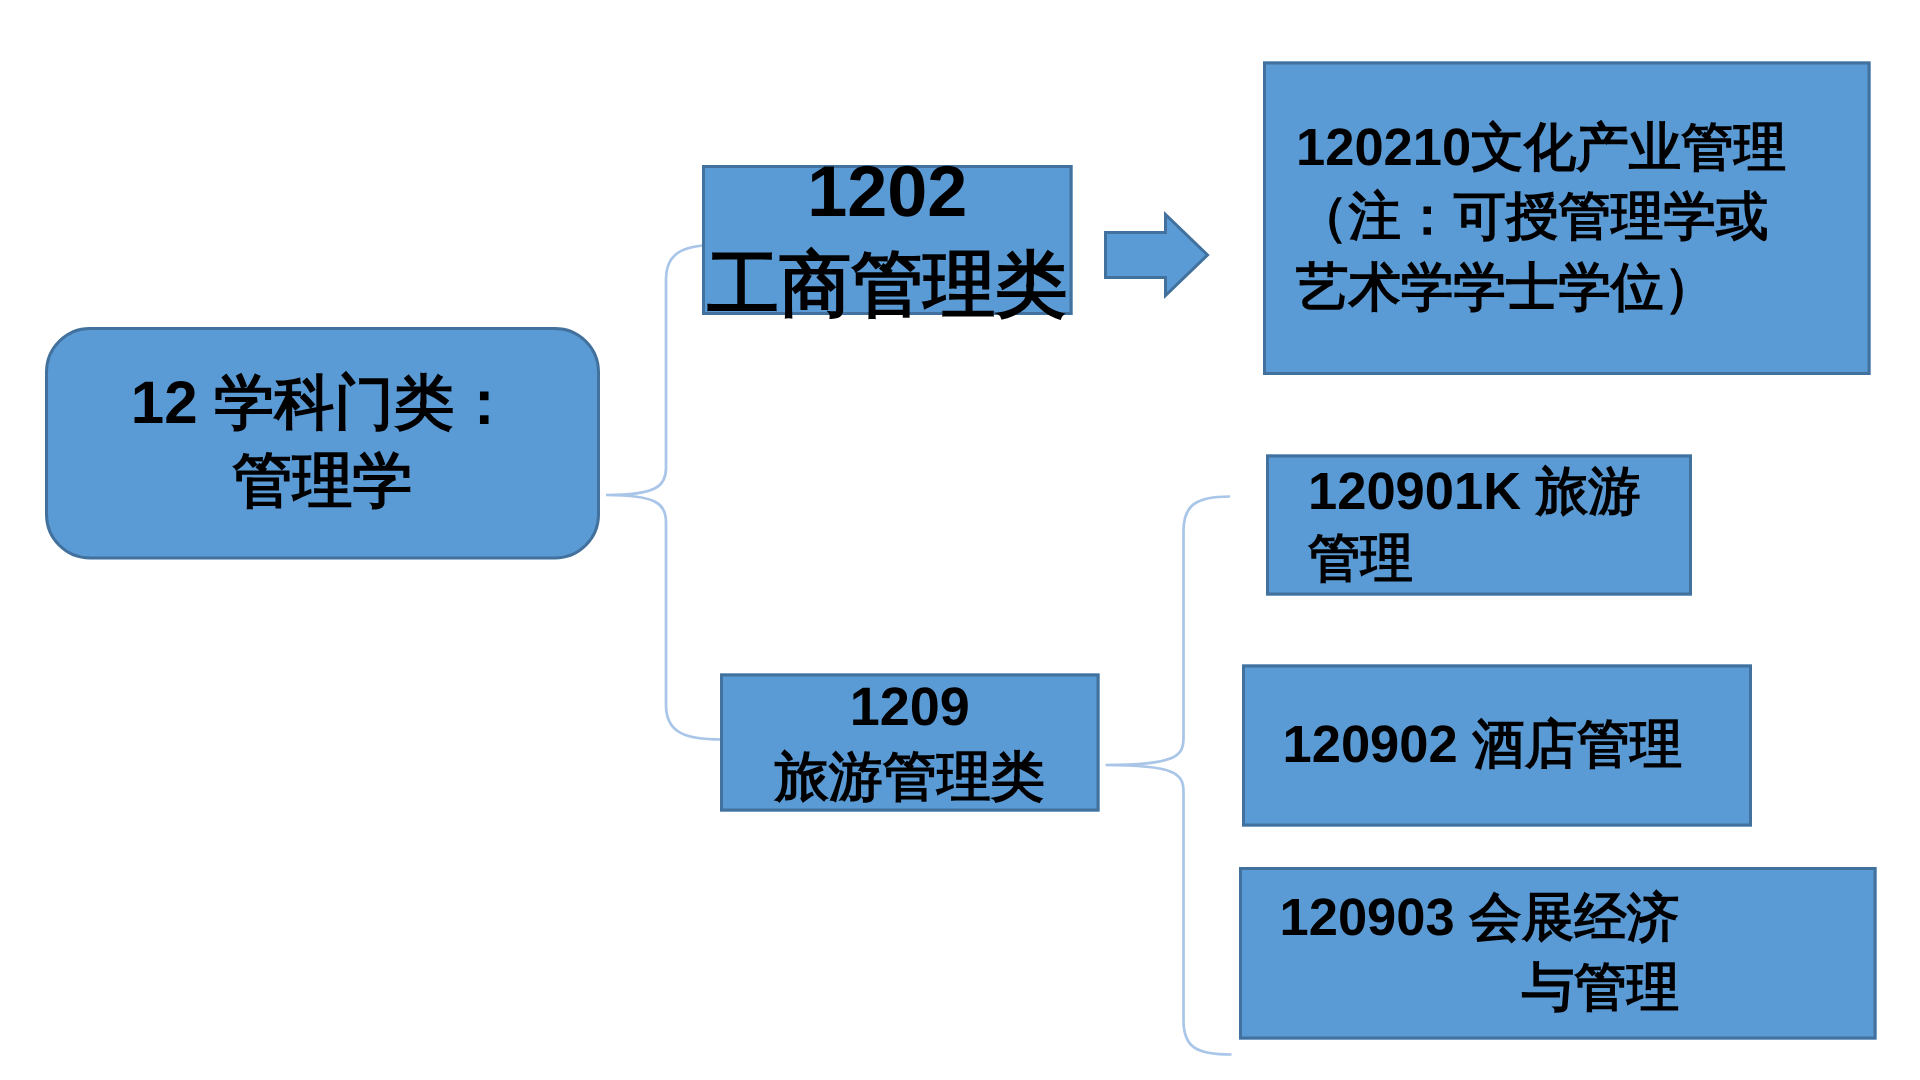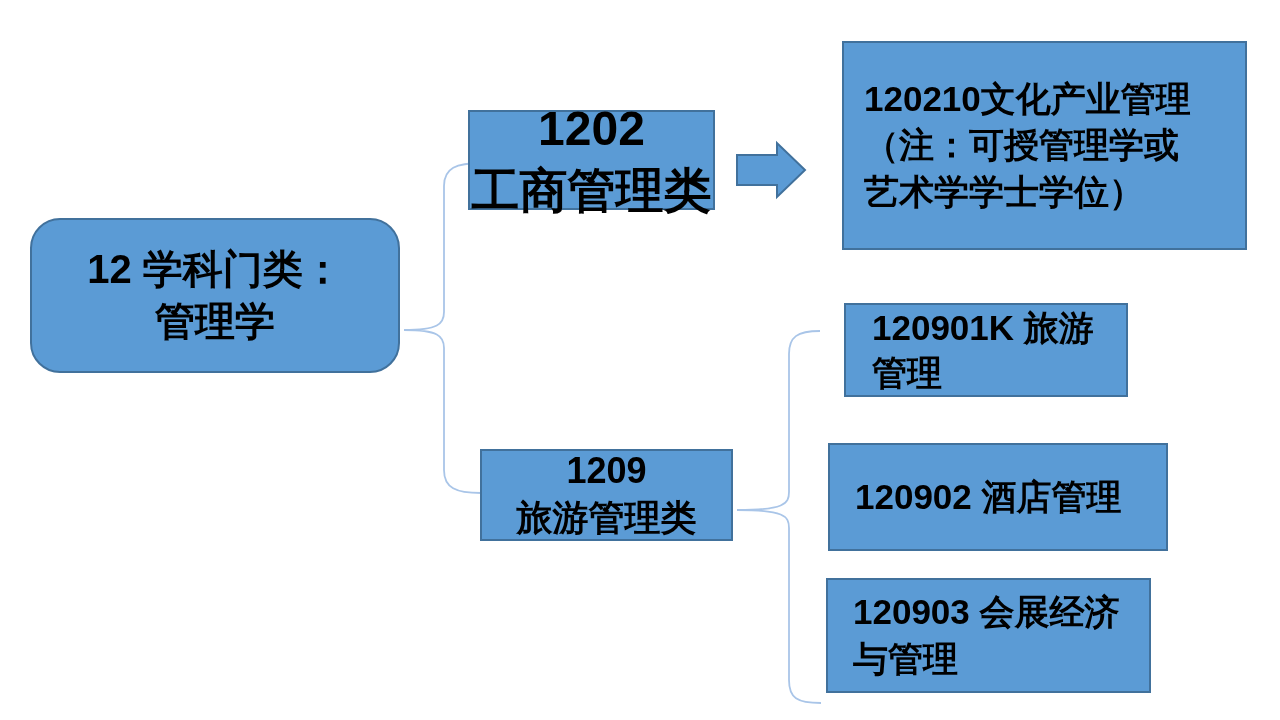--- a/index.html
+++ b/index.html
@@ -74,24 +74,25 @@
     margin-left: 12px;
   }
   #node-120902 {
     left: 828px; top: 443px;
     width: 340px; height: 108px;
     font-size: 35px;
     padding-left: 25px;
   }
   #node-120903 {
     left: 826px; top: 578px;
-    width: 325px; height: 115px;
+    width: 425px; height: 115px;
     font-size: 35px;
     padding-left: 25px;
     line-height: 1.32;
+    text-align: right;
   }
 </style>
 </head>
 <body>
 
 <div class="canvas">
 
   <svg class="connector-layer" viewBox="0 0 1280 720" xmlns="http://www.w3.org/2000/svg">
 
     <path d="M482 163 C456 163 444 168 444 186 L444 312 C444 324 438 330 404 330 C438 330 444 336 444 348 L444 470 C444 488 456 493 481 493" fill="none" stroke="#A9C5E8" stroke-width="1.8"></path>

